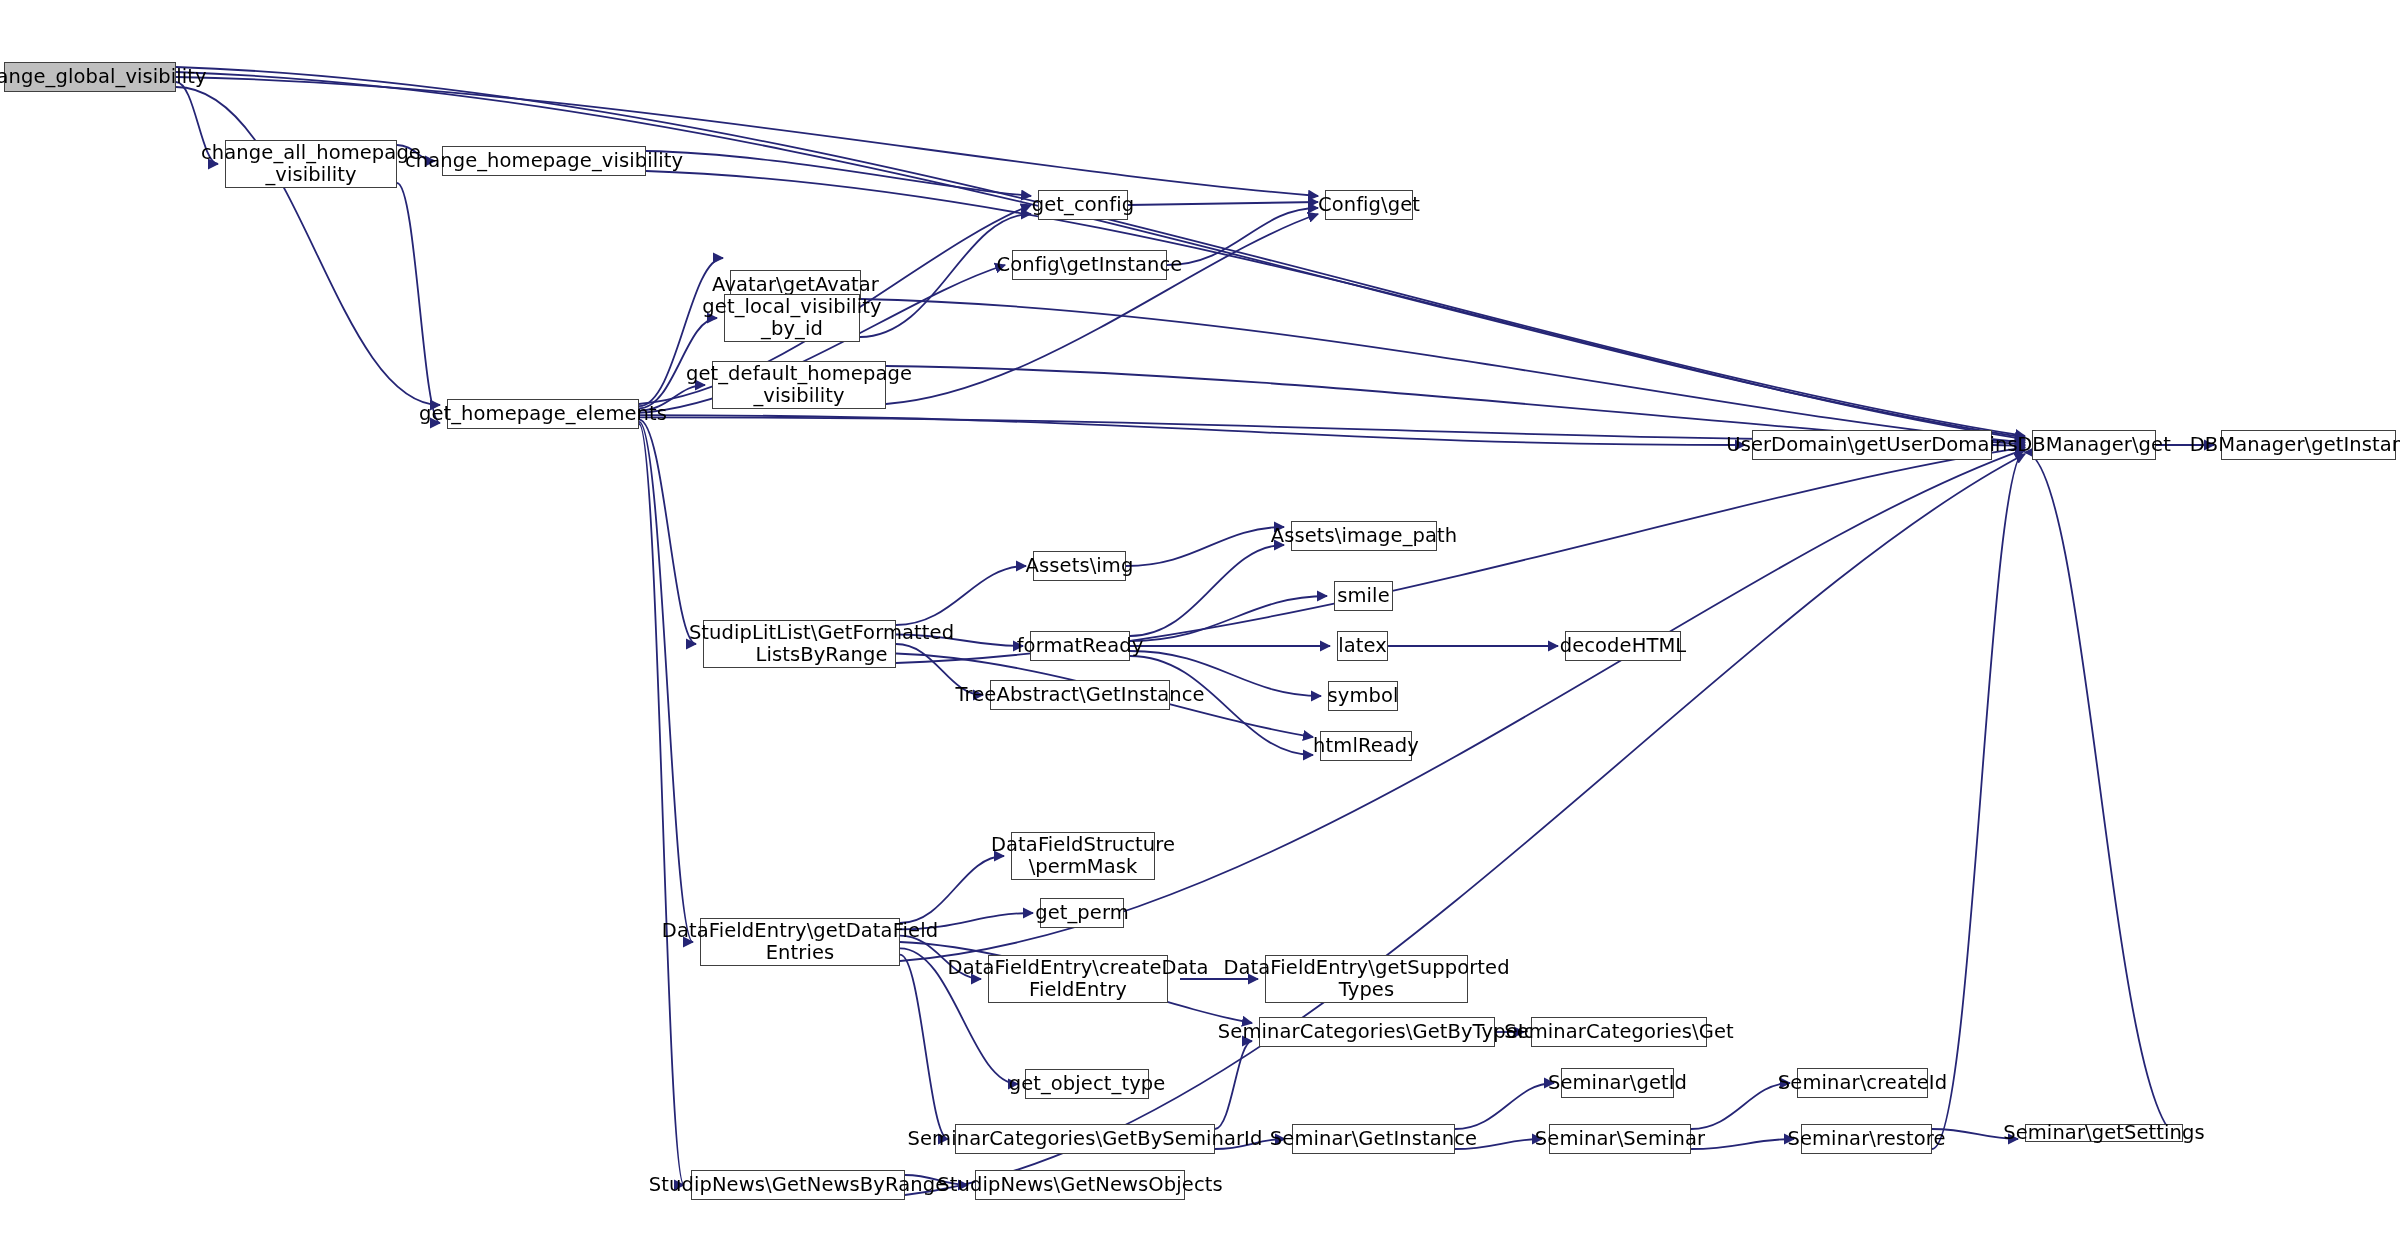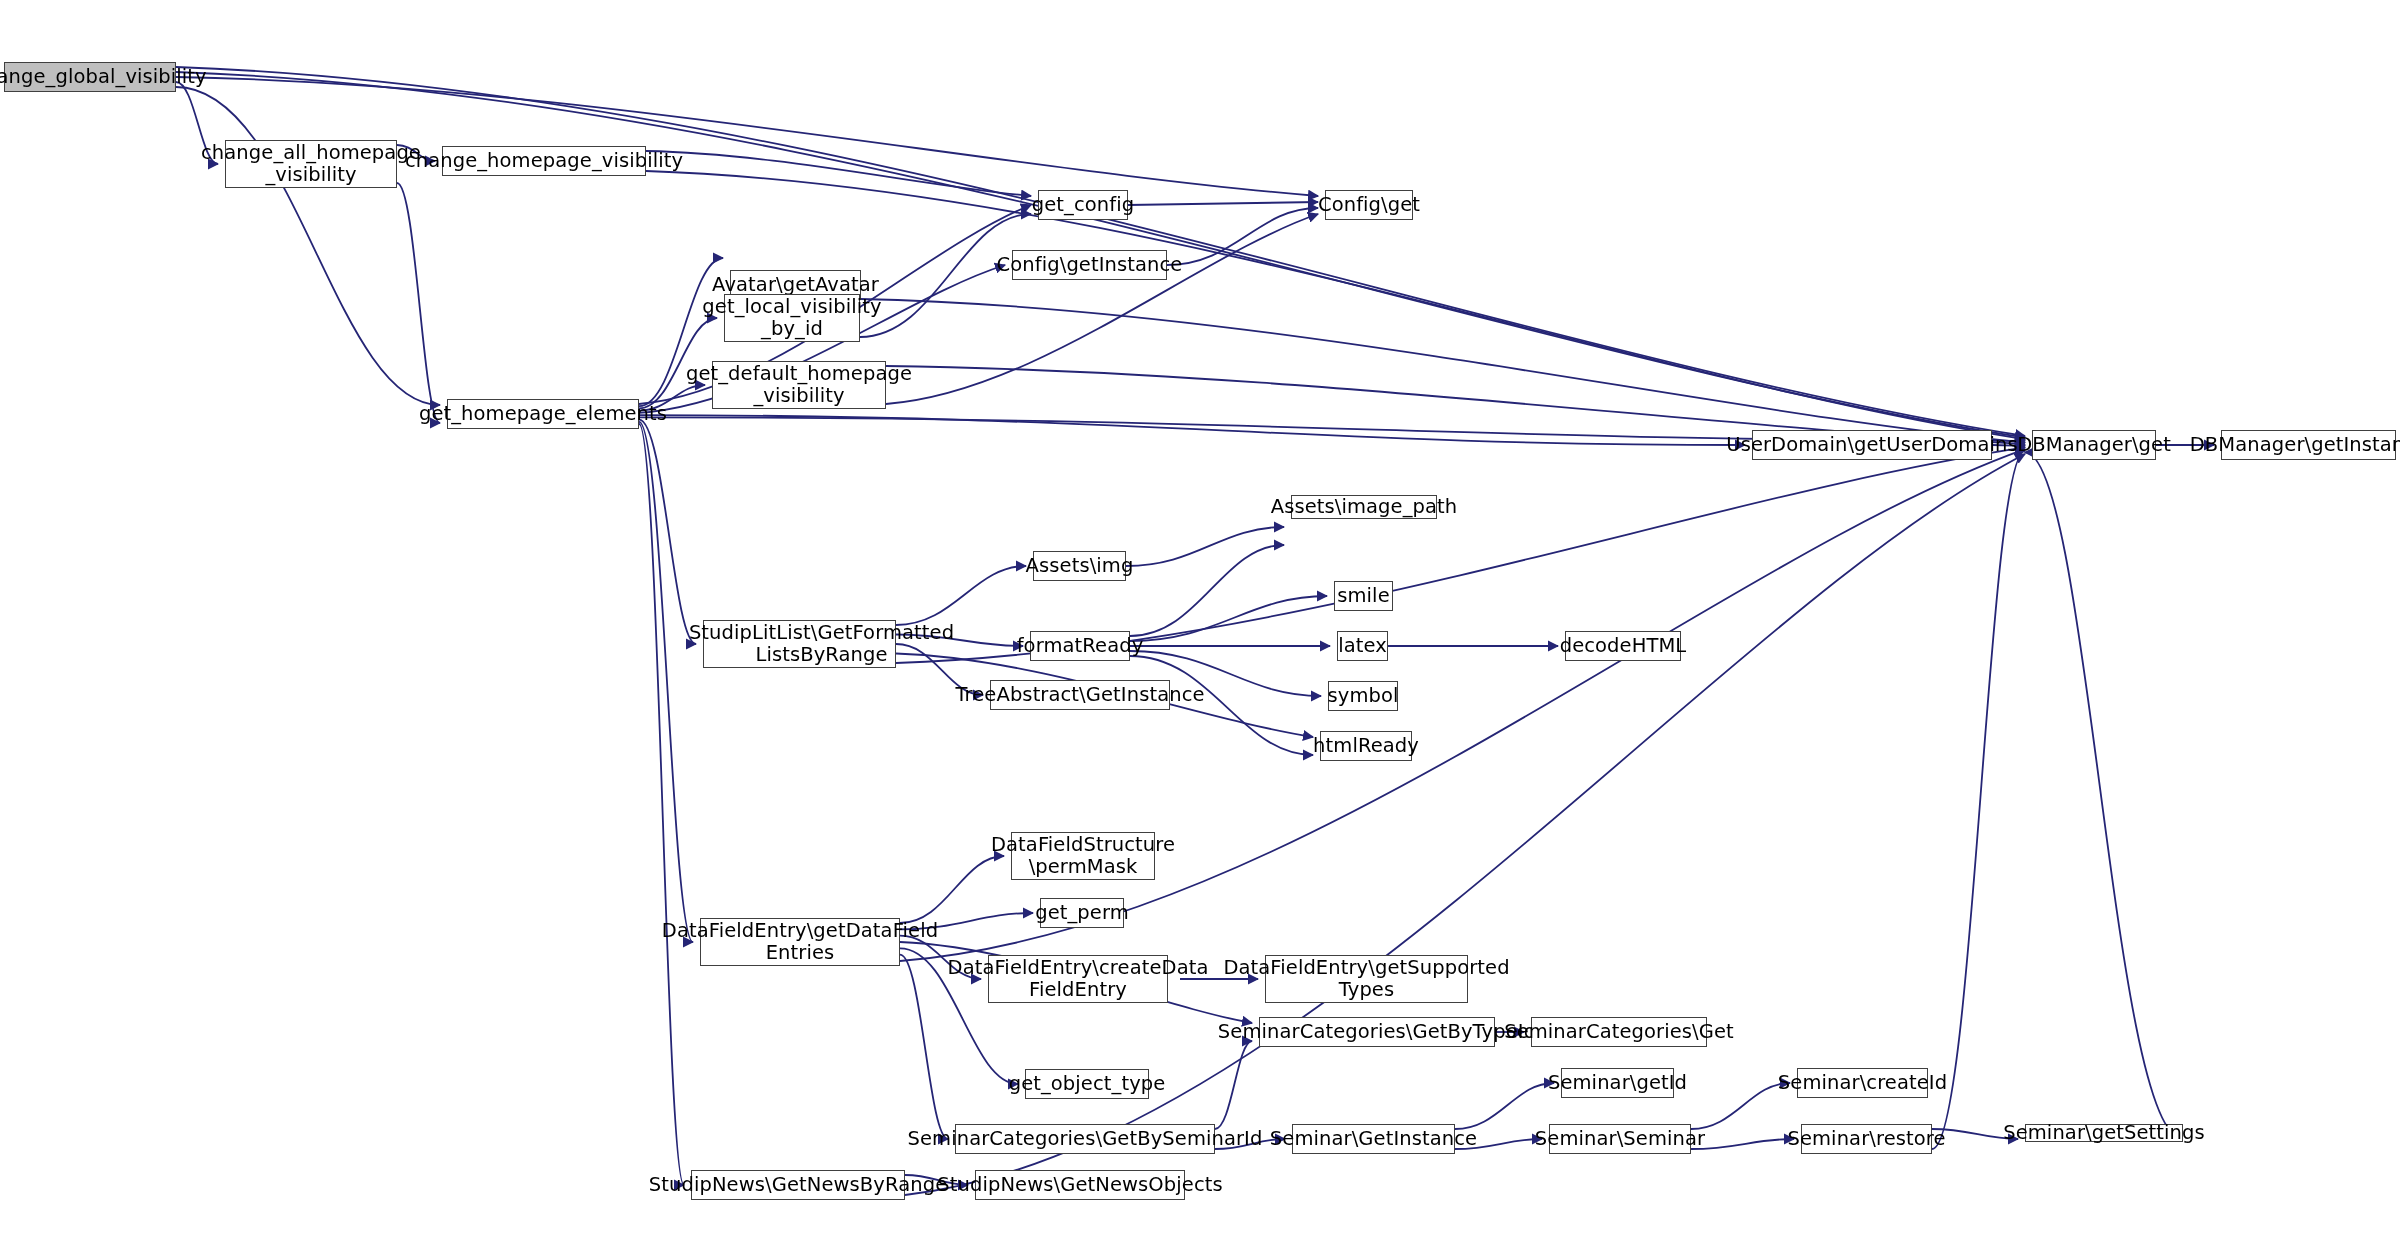--- a/index.html
+++ b/index.html
@@ -93,21 +93,21 @@
       <div class="node" style="left: 1012px; top: 250px; width: 155px; height: 30px;">Config\getInstance</div>
       <div class="node" style="left: 724px; top: 294px; width: 136px; height: 48px;">get_local_visibility
 _by_id</div>
       <div class="node" style="left: 712px; top: 361px; width: 174px; height: 48px;">get_default_homepage
 _visibility</div>
       <div class="node" style="left: 447px; top: 399px; width: 192px; height: 30px;">get_homepage_elements</div>
       <div class="node" style="left: 1752px; top: 430px; width: 240px; height: 30px;">UserDomain\getUserDomains</div>
       <div class="node" style="left: 2032px; top: 430px; width: 124px; height: 30px;">DBManager\get</div>
       <div class="node" style="left: 2221px; top: 430px; width: 175px; height: 30px;">DBManager\getInstance</div>
       <div class="node" style="left: 1033px; top: 551px; width: 93px; height: 30px;">Assets\img</div>
-      <div class="node" style="left: 1291px; top: 495px; width: 146px; height: 24px;">Assets\image_path</div>
+      <div class="node" style="left: 1291px; top: 521px; width: 146px; height: 30px;">Assets\image_path</div>
       <div class="node" style="left: 1334px; top: 581px; width: 59px; height: 30px;">smile</div>
       <div class="node" style="left: 703px; top: 620px; width: 193px; height: 48px; padding-left: 44px;">StudipLitList\GetFormatted
 ListsByRange</div>
       <div class="node" style="left: 1030px; top: 631px; width: 100px; height: 30px;">formatReady</div>
       <div class="node" style="left: 1337px; top: 631px; width: 51px; height: 30px;">latex</div>
       <div class="node" style="left: 1565px; top: 631px; width: 116px; height: 30px;">decodeHTML</div>
       <div class="node" style="left: 990px; top: 680px; width: 180px; height: 30px;">TreeAbstract\GetInstance</div>
       <div class="node" style="left: 1328px; top: 681px; width: 70px; height: 30px;">symbol</div>
       <div class="node" style="left: 1320px; top: 731px; width: 92px; height: 30px;">htmlReady</div>
       <div class="node" style="left: 1011px; top: 832px; width: 144px; height: 48px;">DataFieldStructure

